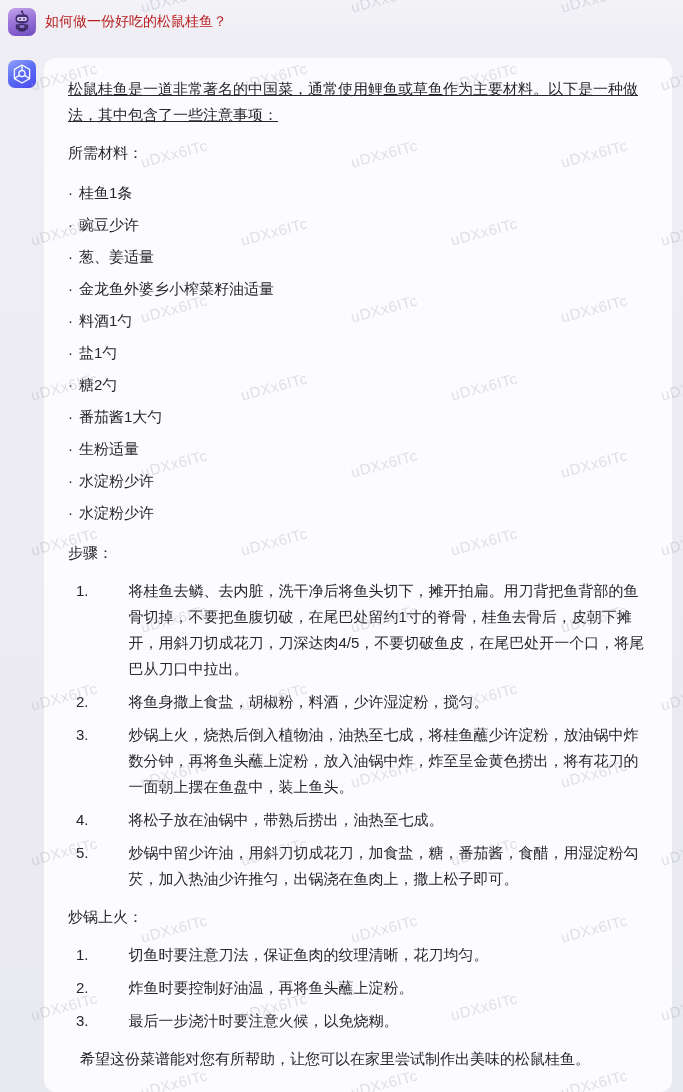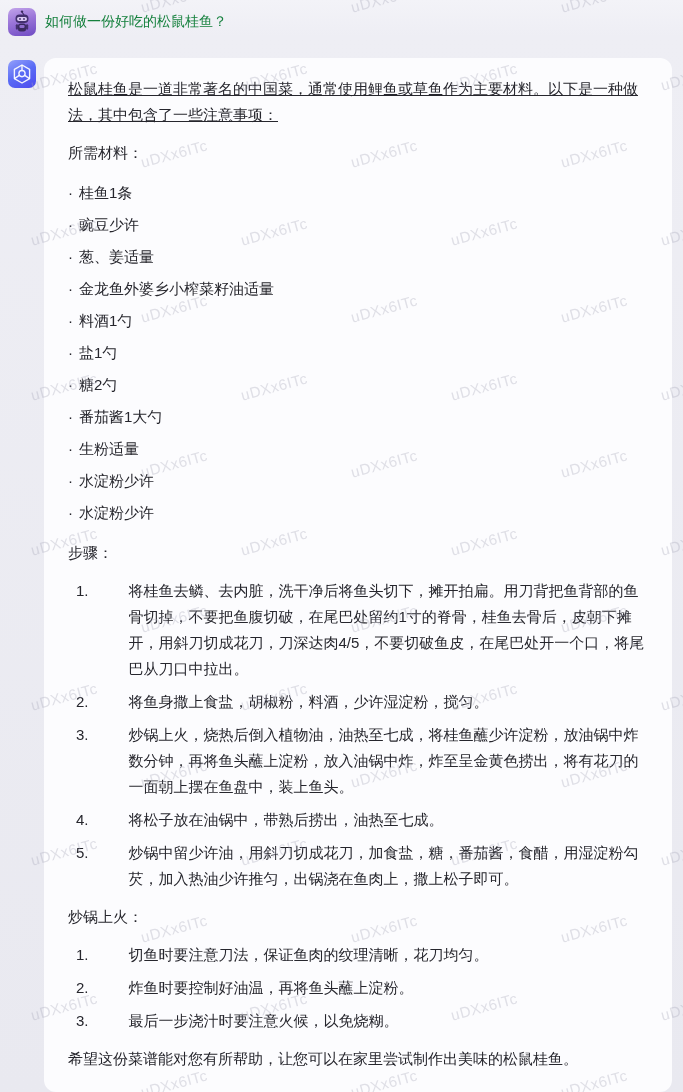--- a/index.html
+++ b/index.html
@@ -5,30 +5,30 @@
   html,body{margin:0;padding:0;}
   body{
     width:683px;height:1092px;overflow:hidden;position:relative;
     font-family:"Liberation Sans","DejaVu Sans",sans-serif;
     background:linear-gradient(180deg,#f3f3f8 0px,#eeeef4 36px,#e9e9f0 100%);
   }
   .user-row{display:flex;align-items:center;padding:8px 8px 0 8px;}
   .avatar{width:28px;height:28px;border-radius:7px;flex:0 0 28px;
     display:flex;align-items:center;justify-content:center;overflow:hidden;}
   .user-avatar{background:linear-gradient(165deg,#c2a4ea 0%,#9a75d8 45%,#6f4bc3 100%);}
-  .user-text{margin-left:9px;font-size:14px;color:#15803d;}
+  .user-text{margin-left:9px;font-size:14px;color:#b91c1c;}
   .ai-row{display:flex;align-items:flex-start;margin-top:22px;padding:0 11px 10px 8px;}
   .ai-avatar{background:linear-gradient(150deg,#94a1fb 0%,#5a6cf5 48%,#4c49ee 100%);margin-top:2px;}
   .card{
     margin-left:8px;flex:1;min-width:0;background:#fcfcfe;border-radius:12px;
     padding:18px 24px 20px 24px;font-size:15px;line-height:26px;color:#26262d;
   }
   .card p{margin:12px 0;}
   .card p.first{margin-top:0;text-decoration:underline;}
-  .card p.last{margin-bottom:0;}
+  .card p.last{margin-bottom:0;margin-left:12px;}
   .mat-list{display:flex;flex-direction:column;row-gap:6px;margin:14px 0;}
   .mat-item{display:flex;}
   .mat-item .bullet{flex:0 0 auto;margin-right:6px;}
   .num-list{display:flex;flex-direction:column;row-gap:7px;margin:6px 0 12px 8px;}
   .num-item{display:flex;}
   .num-item .num{flex:0 0 auto;margin-right:5px;}
   .num-item .txt{flex:1;min-width:0;margin-left:35px;}
   #watermark-layer{position:absolute;left:0;top:0;width:683px;height:1092px;
     pointer-events:none;z-index:10;overflow:hidden;}
   .wm{position:absolute;white-space:nowrap;font-size:15px;letter-spacing:.5px;

